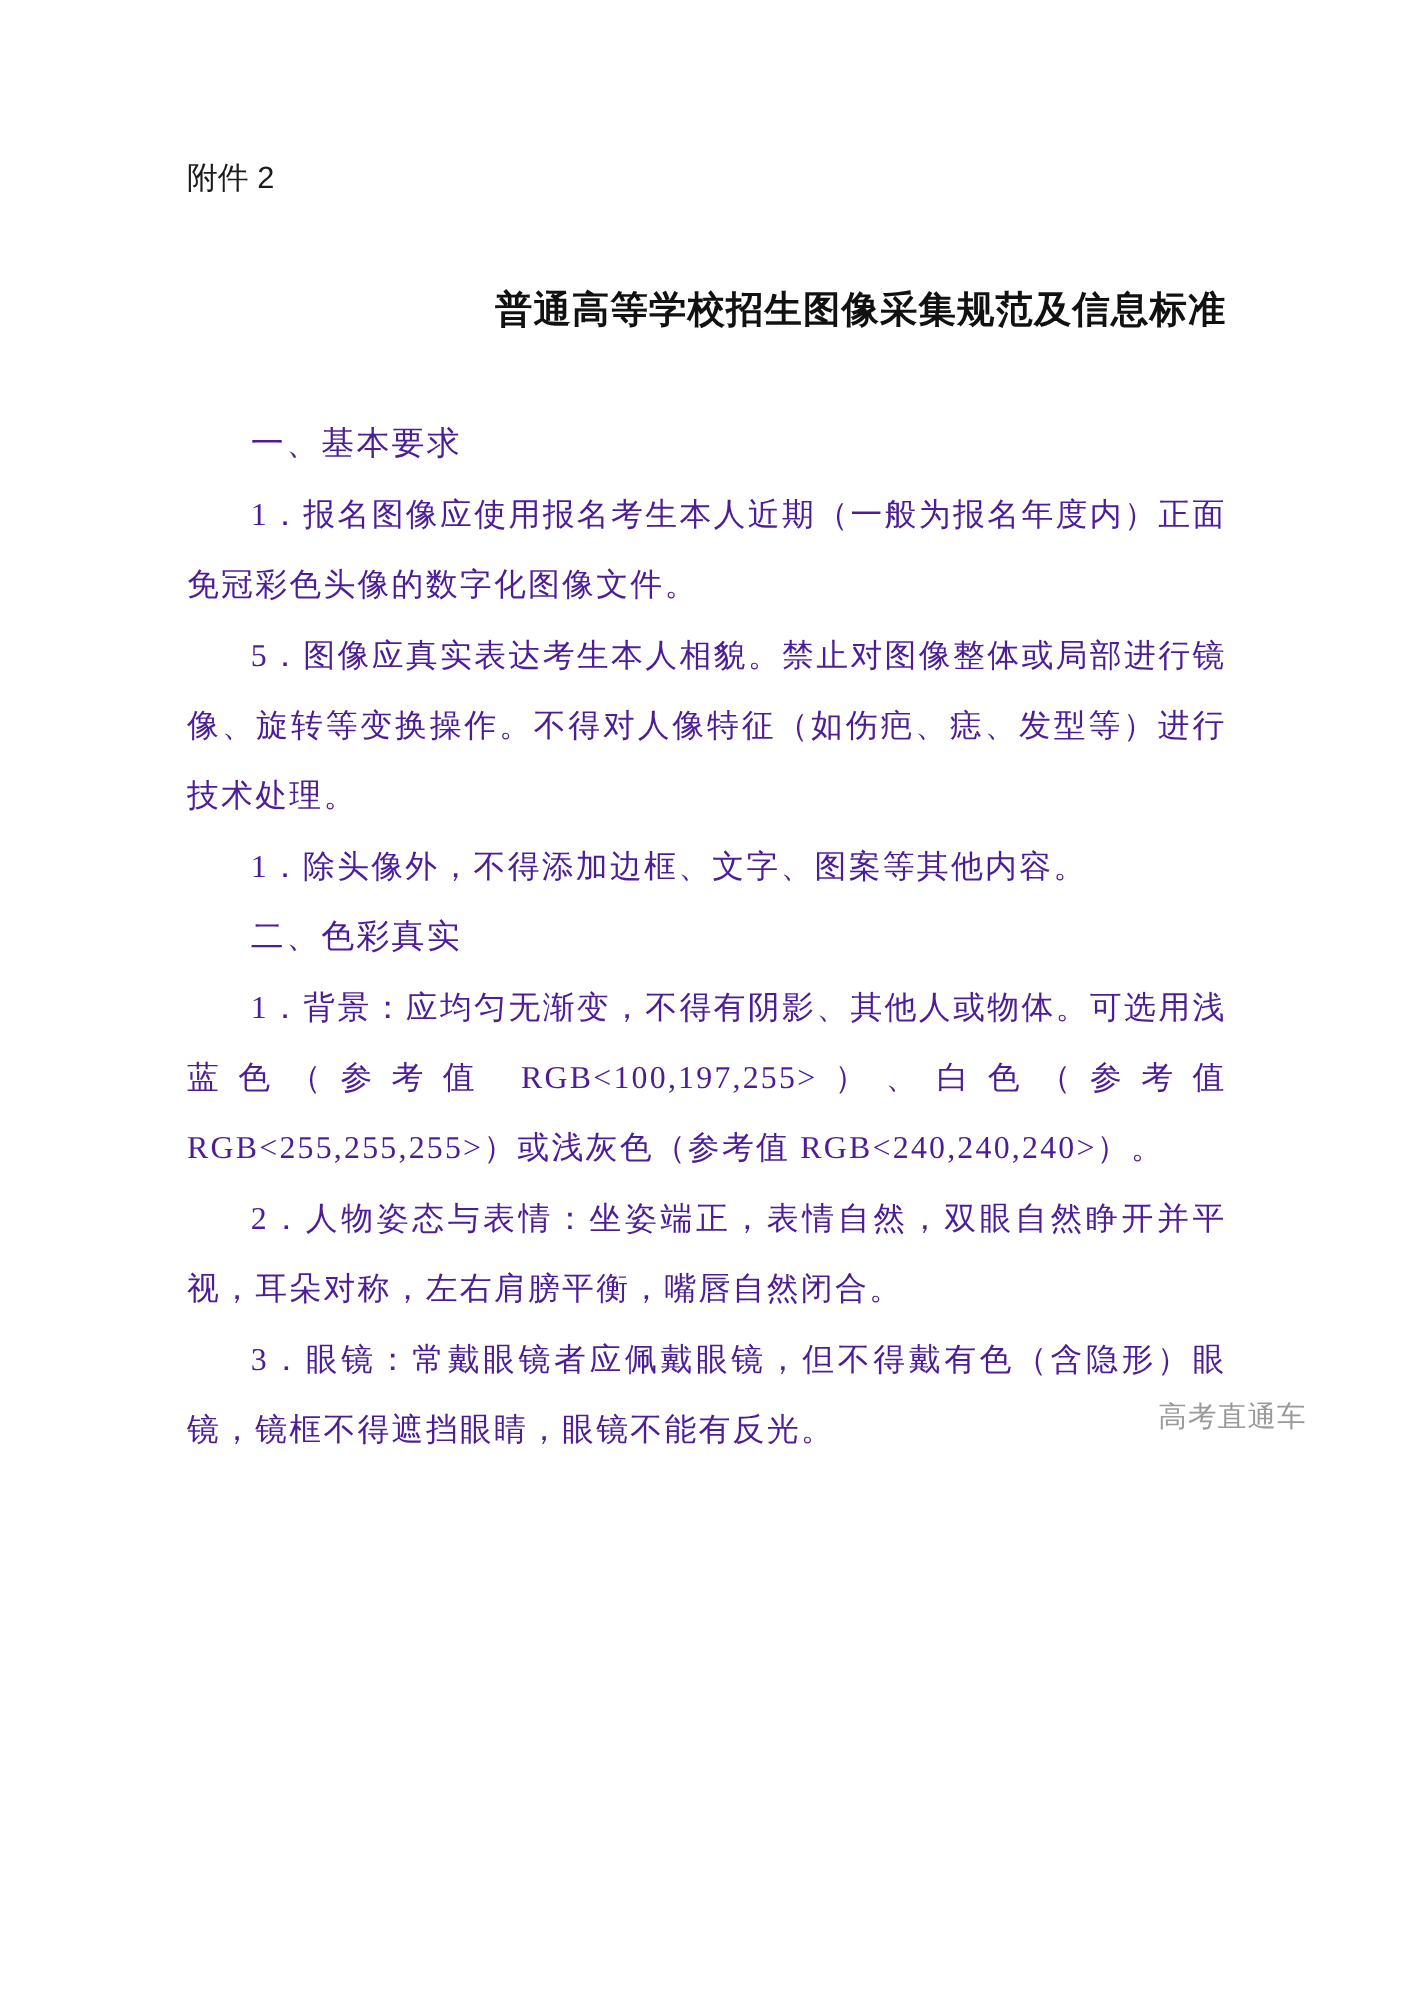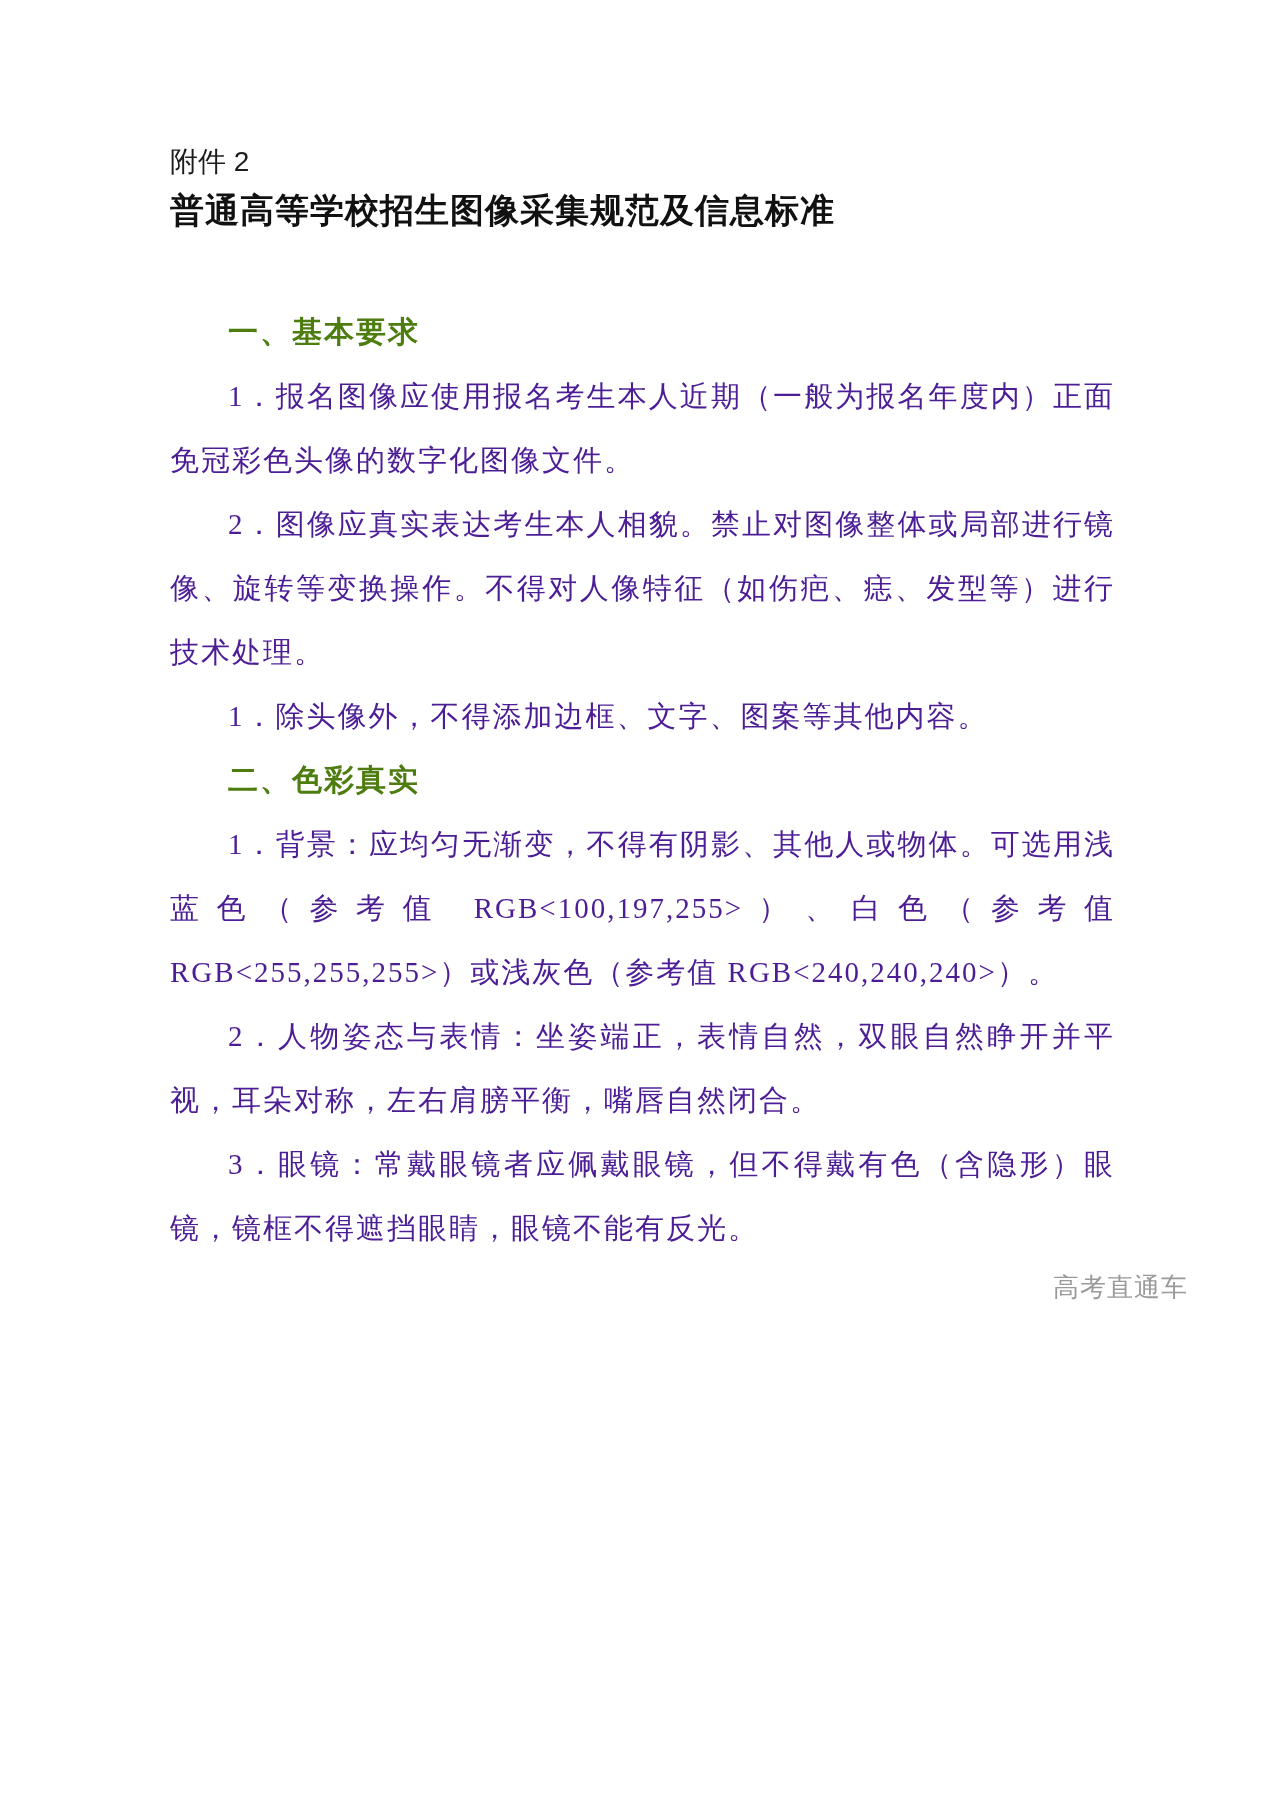--- a/index.html
+++ b/index.html
@@ -26,37 +26,38 @@
   }
 
   .attachment-label {
     font-family: "Liberation Sans", "DejaVu Sans", sans-serif;
     font-size: 28px;
     line-height: 44px;
     color: #1c1c1c;
   }
 
   .doc-title {
-    text-align: left;
+    margin-top: 72px;
+    text-align: right;
     font-family: "Liberation Sans", "DejaVu Sans", sans-serif;
     font-weight: bold;
     font-size: 34px;
     line-height: 52px;
     color: #111111;
     letter-spacing: 1px;
   }
 
   .section-heading {
     margin-top: 64px;
     padding-left: 58px;
     font-family: "Liberation Sans", "DejaVu Sans", sans-serif;
-    font-weight: bold;
+    font-weight: normal;
     font-size: 30px;
     line-height: 64px;
-    color: #4d7c0f;
+    color: #4c1d95;
     letter-spacing: 2px;
   }
 
   .section-heading.second {
     margin-top: 0;
   }
 
   .para {
     font-size: 29px;
     line-height: 64px;
@@ -83,21 +84,21 @@
   <div class="doc-content">
 
     <div class="attachment-label">附件 2</div>
 
     <h1 class="doc-title">普通高等学校招生图像采集规范及信息标准</h1>
 
     <h2 class="section-heading">一、基本要求</h2>
 
     <p class="para">1．报名图像应使用报名考生本人近期（一般为报名年度内）正面免冠彩色头像的数字化图像文件。</p>
 
-    <p class="para">2．图像应真实表达考生本人相貌。禁止对图像整体或局部进行镜像、旋转等变换操作。不得对人像特征（如伤疤、痣、发型等）进行技术处理。</p>
+    <p class="para">5．图像应真实表达考生本人相貌。禁止对图像整体或局部进行镜像、旋转等变换操作。不得对人像特征（如伤疤、痣、发型等）进行技术处理。</p>
 
 
     <p class="para">1．除头像外，不得添加边框、文字、图案等其他内容。</p>
 
     <h2 class="section-heading second">二、色彩真实</h2>
 
     <p class="para">1．背景：应均匀无渐变，不得有阴影、其他人或物体。可选用浅蓝色（参考值 RGB&lt;100,197,255&gt;）、白色（参考值 RGB&lt;255,255,255&gt;）或浅灰色（参考值 RGB&lt;240,240,240&gt;）。</p>
 
     <p class="para">2．人物姿态与表情：坐姿端正，表情自然，双眼自然睁开并平视，耳朵对称，左右肩膀平衡，嘴唇自然闭合。</p>
 

